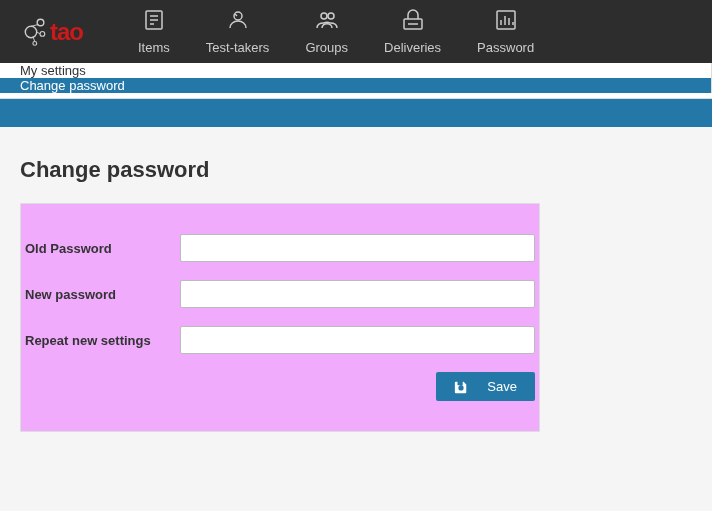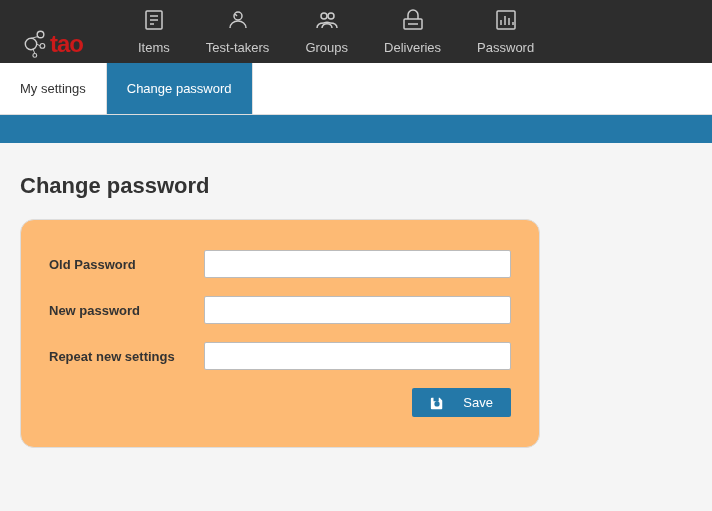--- a/index.html
+++ b/index.html
@@ -2,21 +2,21 @@
 <html><head>
   <meta charset="utf-8">
   <style>
     * { box-sizing: border-box; margin: 0; padding: 0; }
     body { font-family: Arial, sans-serif; background: #f5f5f5; font-size: 14px; }
 
     
     .topnav {
       background: #2d2d2d;
       display: flex;
-      align-items: flex-end;
+      align-items: center;
       height: 63px;
       padding: 0 10px;
     }
     .logo {
       display: flex;
       align-items: center;
       margin-right: 20px;
       min-width: 90px;
     }
     .logo-icon {
@@ -46,21 +46,22 @@
       font-size: 22px;
       line-height: 1;
     }
 
     
     .subtabs {
       background: #fff;
       border-bottom: 1px solid #ddd;
       display: flex;
       align-items: stretch;
-      height: 52px;
+      height: 36px;
+      flex-direction: column;
     }
     .subtab {
       padding: 0 20px;
       display: flex;
       align-items: center;
       cursor: pointer;
       font-size: 13px;
       color: #333;
       border-right: 1px solid #ddd;
     }
@@ -81,24 +82,24 @@
     }
     .page-title {
       font-size: 22px;
       font-weight: bold;
       color: #333;
       margin-bottom: 20px;
     }
 
     
     .form-card {
-      background: #fdba74;
+      background: #f0abfc;
       border: 1px solid #ddd;
-      border-radius: 14px;
-      padding: 30px 28px;
+      border-radius: 1px;
+      padding: 30px 4px;
       max-width: 520px;
     }
     .form-row {
       display: flex;
       align-items: center;
       margin-bottom: 18px;
     }
     .form-label {
       font-weight: bold;
       font-size: 13px;

